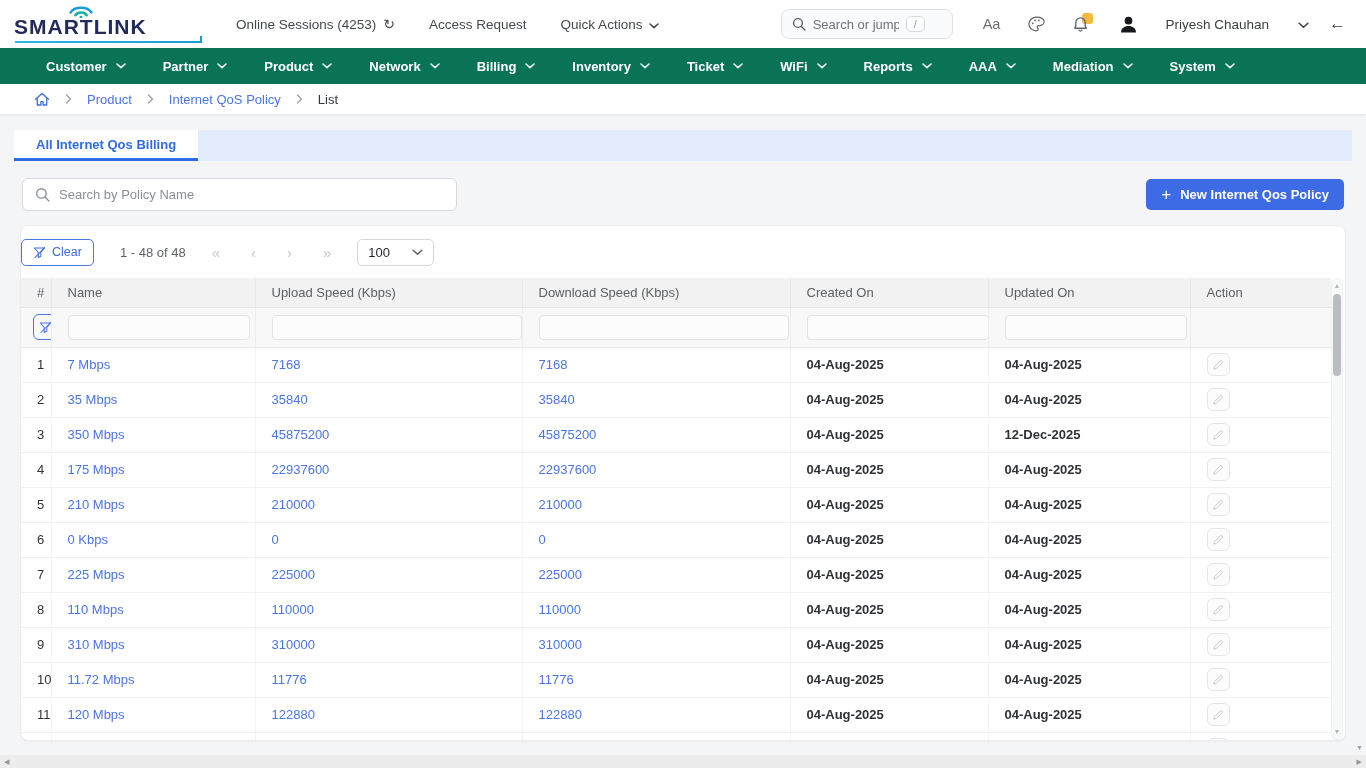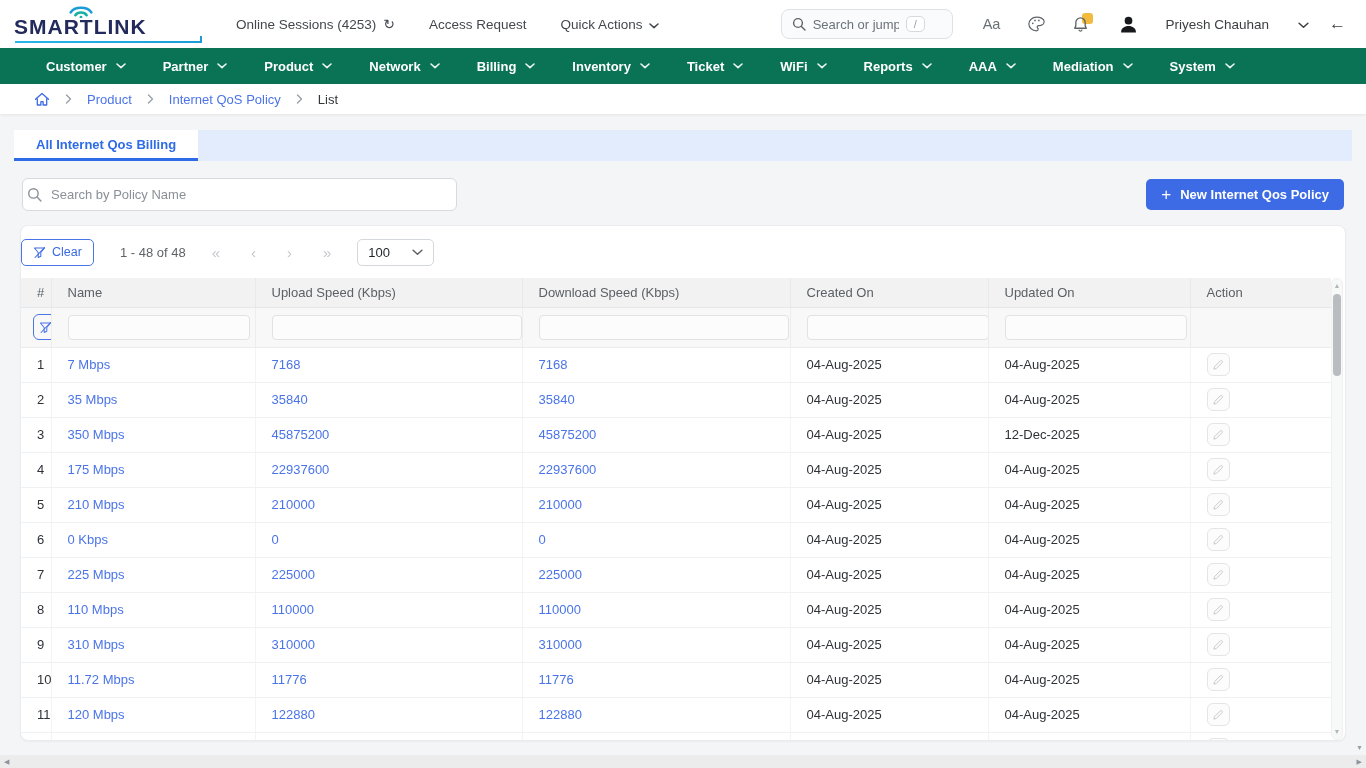--- a/index.html
+++ b/index.html
@@ -42,21 +42,21 @@
   .bc-sep { display:flex; margin:0 15px; }
   .bc-link { color:#4a74e8; cursor:pointer; }
   .bc-current { color:#33373c; }
 
   
   .content { padding-top:16px; }
   .tabstrip { margin:0 14px; height:31px; background:#e3ecfc; display:flex; }
   .tab-active { background:#ffffff; color:#2e6be6; font-size:13px; font-weight:700; padding:0 22px; display:flex; align-items:center; border-bottom:3px solid #2e6be6; cursor:pointer; white-space:nowrap; }
 
   .actions-row { margin:17px 22px 14px 22px; display:flex; align-items:center; justify-content:space-between; }
-  .policy-search { width:435px; height:33px; background:#fff; border:1px solid #d8dade; border-radius:6px; display:flex; align-items:center; padding:0 4px; gap:9px; }
+  .policy-search { width:435px; height:33px; background:#fff; border:1px solid #d8dade; border-radius:6px; display:flex; align-items:center; padding:0 12px; gap:9px; }
   .policy-search input { border:none; outline:none; flex:1; font-size:13px; color:#3c4043; font-family:inherit; background:transparent; }
   .policy-search input::placeholder { color:#8a9097; }
   .new-btn { height:31px; border:none; background:#3D6BE5; color:#fff; border-radius:5px; font-size:13px; font-weight:700; font-family:inherit; display:flex; align-items:center; gap:9px; padding:0 15px; cursor:pointer; }
   .new-btn .plus { font-size:17px; font-weight:400; line-height:1; margin-top:-1px; }
 
   
   .card { margin:0 20px; background:#fff; border:1px solid #ececee; border-radius:8px; height:516px; box-shadow:0 1px 2px rgba(0,0,0,.04); overflow:hidden; position:relative; }
   .table-controls { height:28px; margin:12px 20px 0 0; display:flex; align-items:center; justify-content:flex-start; gap:26px; }
   .clear-btn { height:27px; border:1px solid #4a74e8; color:#3c6ae4; background:#fff; border-radius:5px; font-size:12.5px; font-family:inherit; display:flex; align-items:center; gap:6px; padding:0 11px; cursor:pointer; }
   .range-text { font-size:13px; color:#5f6368; }
@@ -72,21 +72,21 @@
   .filter-row td { height:40px; background:#f8f8f9; padding-left:16px; border-right:1px solid #ededee; border-bottom:1px solid #ececed; }
   .filter-row td:last-child { border-right:none; }
   .filter-btn { width:24px; height:26px; border:1px solid #4a74e8; border-radius:6px; background:transparent; color:#4a74e8; display:flex; align-items:center; justify-content:center; cursor:pointer; margin-left:-4px; }
   .f-input { height:25px; border:1px solid #e1e2e4; border-radius:4px; background:#fcfcfd; outline:none; font-family:inherit; font-size:12.5px; padding:0 8px; color:#3c4043; }
   .f-name,.f-created,.f-updated { width:182px; }
   .f-upload,.f-download { width:250px; }
   tbody td { height:35px; border-bottom:1px solid #f0f1f2; border-right:1px solid #f4f4f5; font-size:13px; padding-left:16px; white-space:nowrap; overflow:hidden; }
   tbody td:last-child { border-right:none; }
   .c-num { color:#2f3237; }
   .cell-link { color:#4a74e8; text-decoration:none; cursor:pointer; }
-  .c-date { color:#2f3237; }
+  .c-date { color:#2f3237;font-weight:bold; }
   .edit-btn { width:23px; height:23px; border:1px solid #e4e5e7; border-radius:6px; background:#fcfcfc; display:flex; align-items:center; justify-content:center; cursor:pointer; }
 
   
   .vscroll { position:absolute; top:0; bottom:2px; right:2px; width:12px; background:#f7f8f8; border-radius:6px; border:1px solid #f0f0f1; }
   .vscroll .arr { position:absolute; left:0; right:0; text-align:center; font-size:7px; color:#b3b7bc; line-height:10px; cursor:pointer; }
   .arr-up { top:2px; } .arr-down { bottom:2px; }
   .vthumb { position:absolute; top:15px; left:1px; width:8px; height:82px; background:#b9bdc2; border-radius:4px; cursor:grab; }
 
   
   .page-vdown { position:absolute; right:3px; bottom:17px; font-size:7px; color:#9aa0a6; cursor:pointer; }

